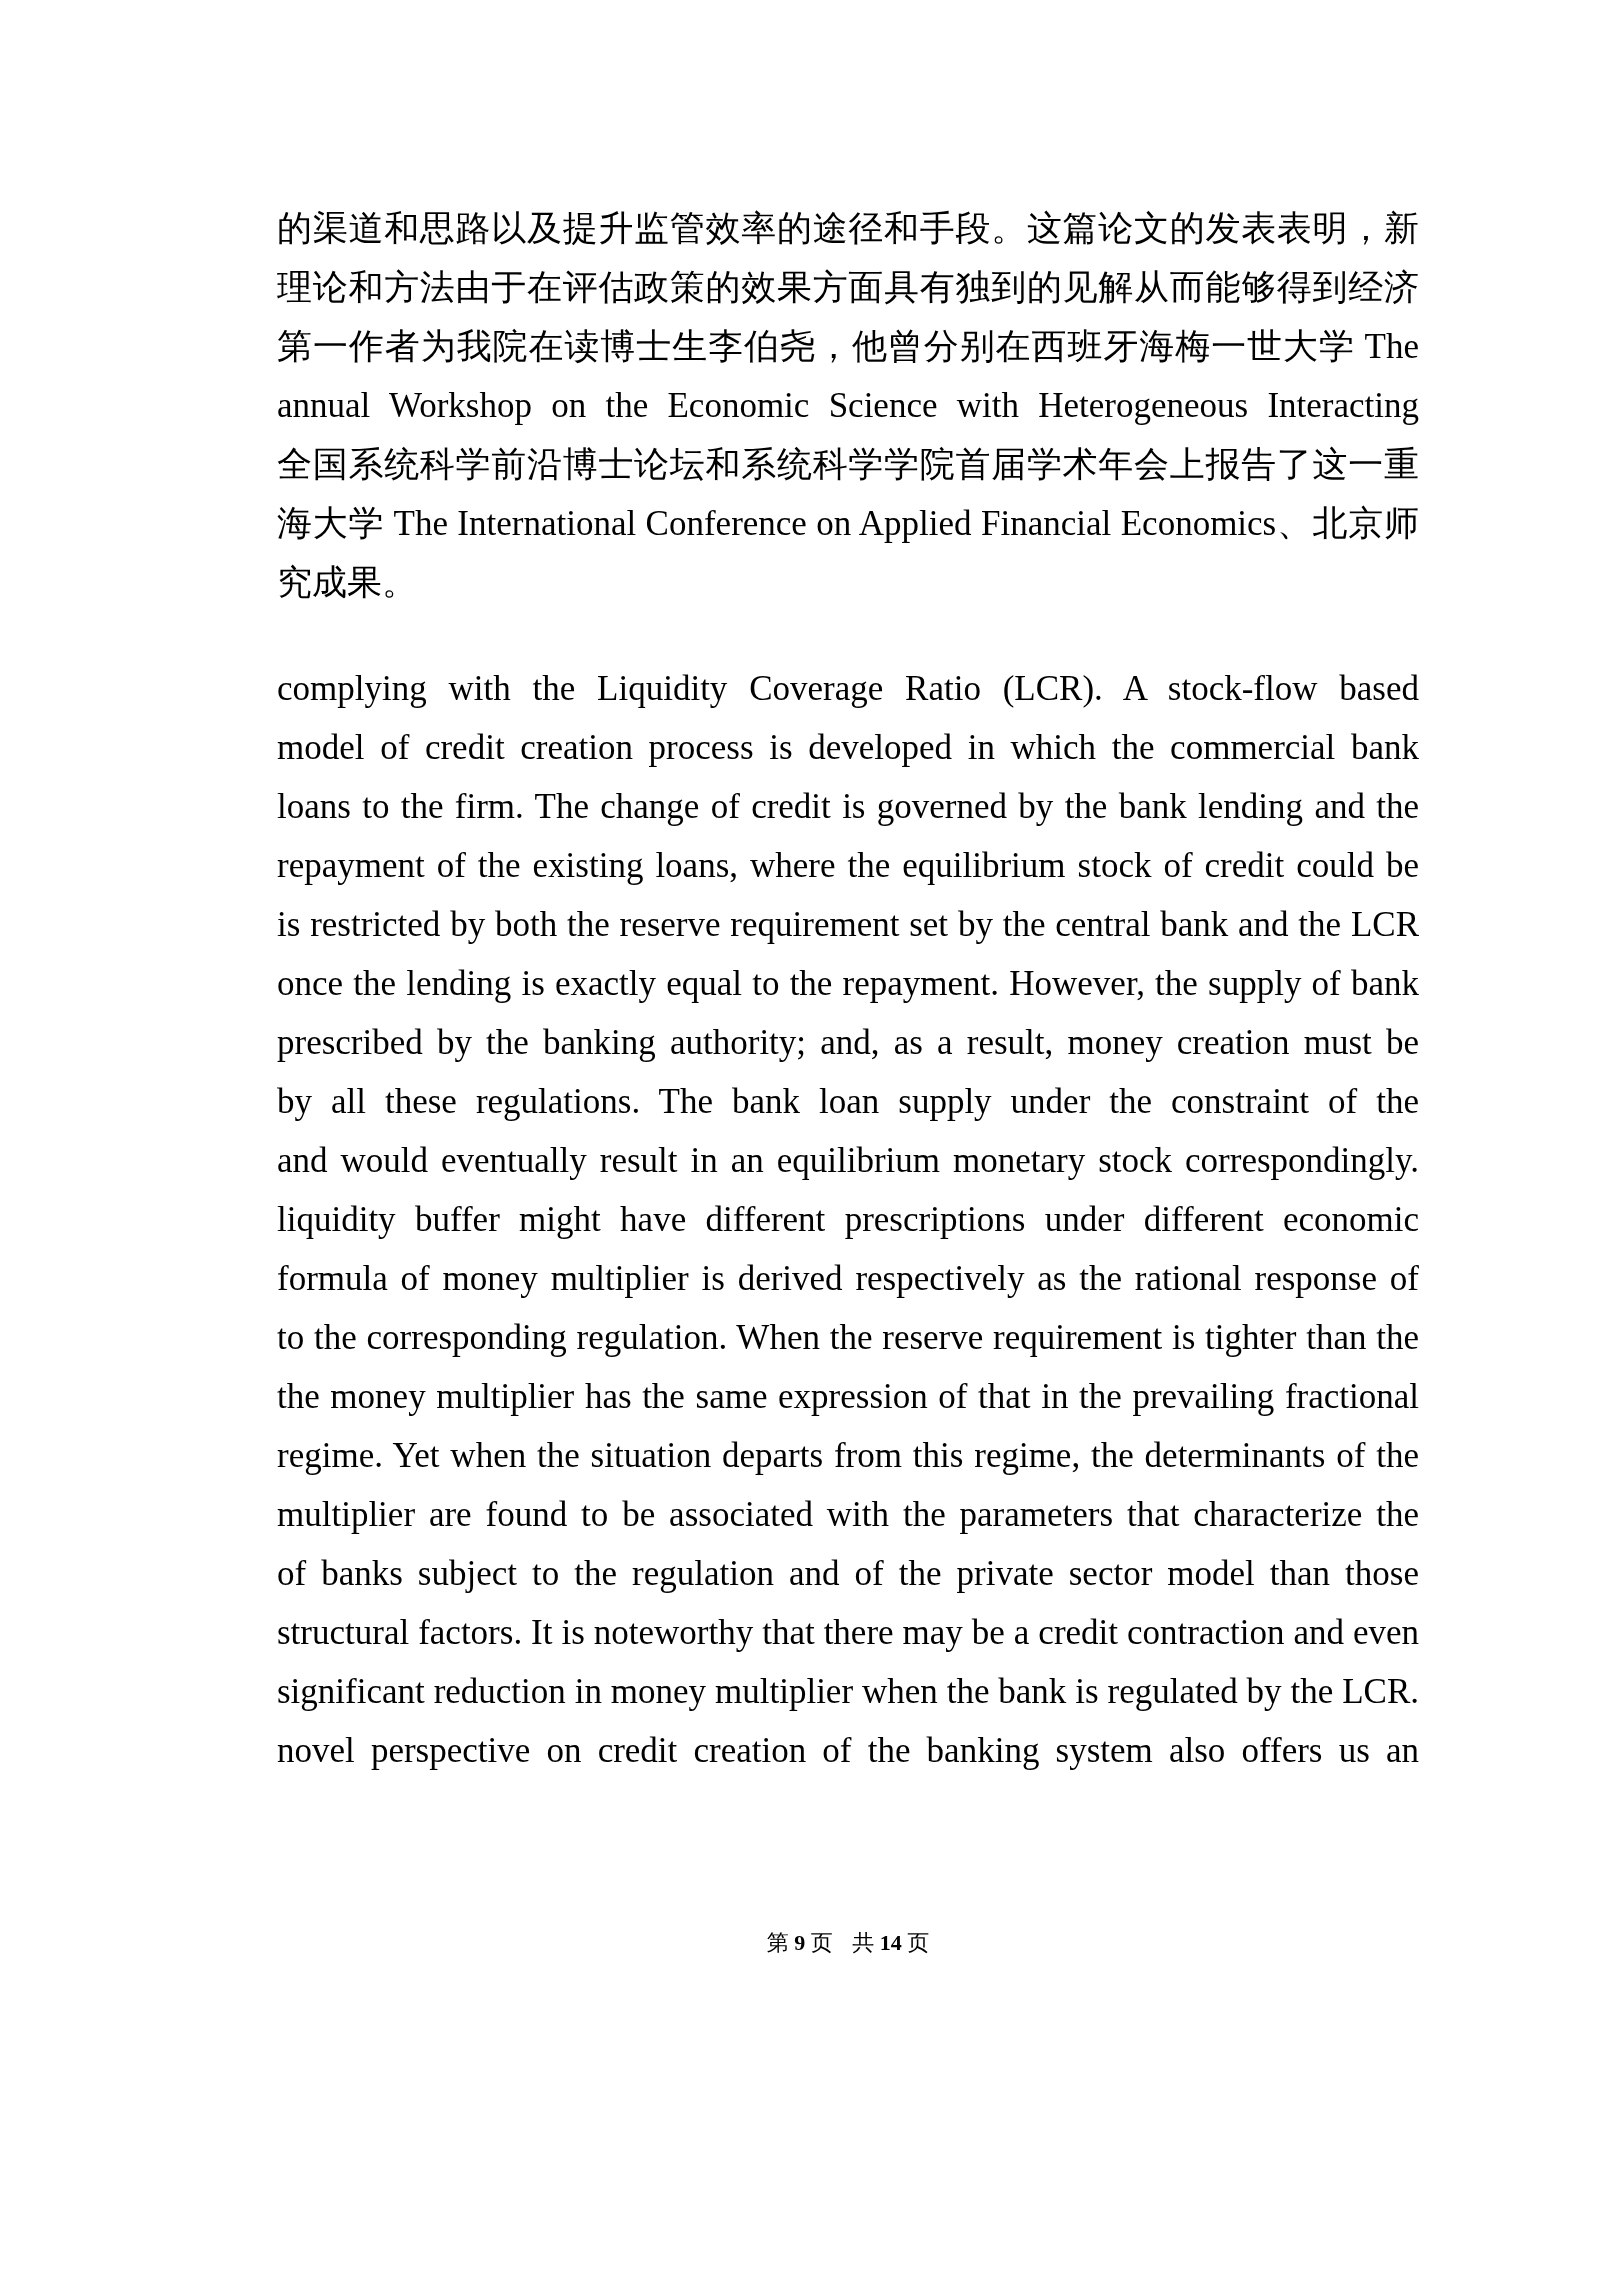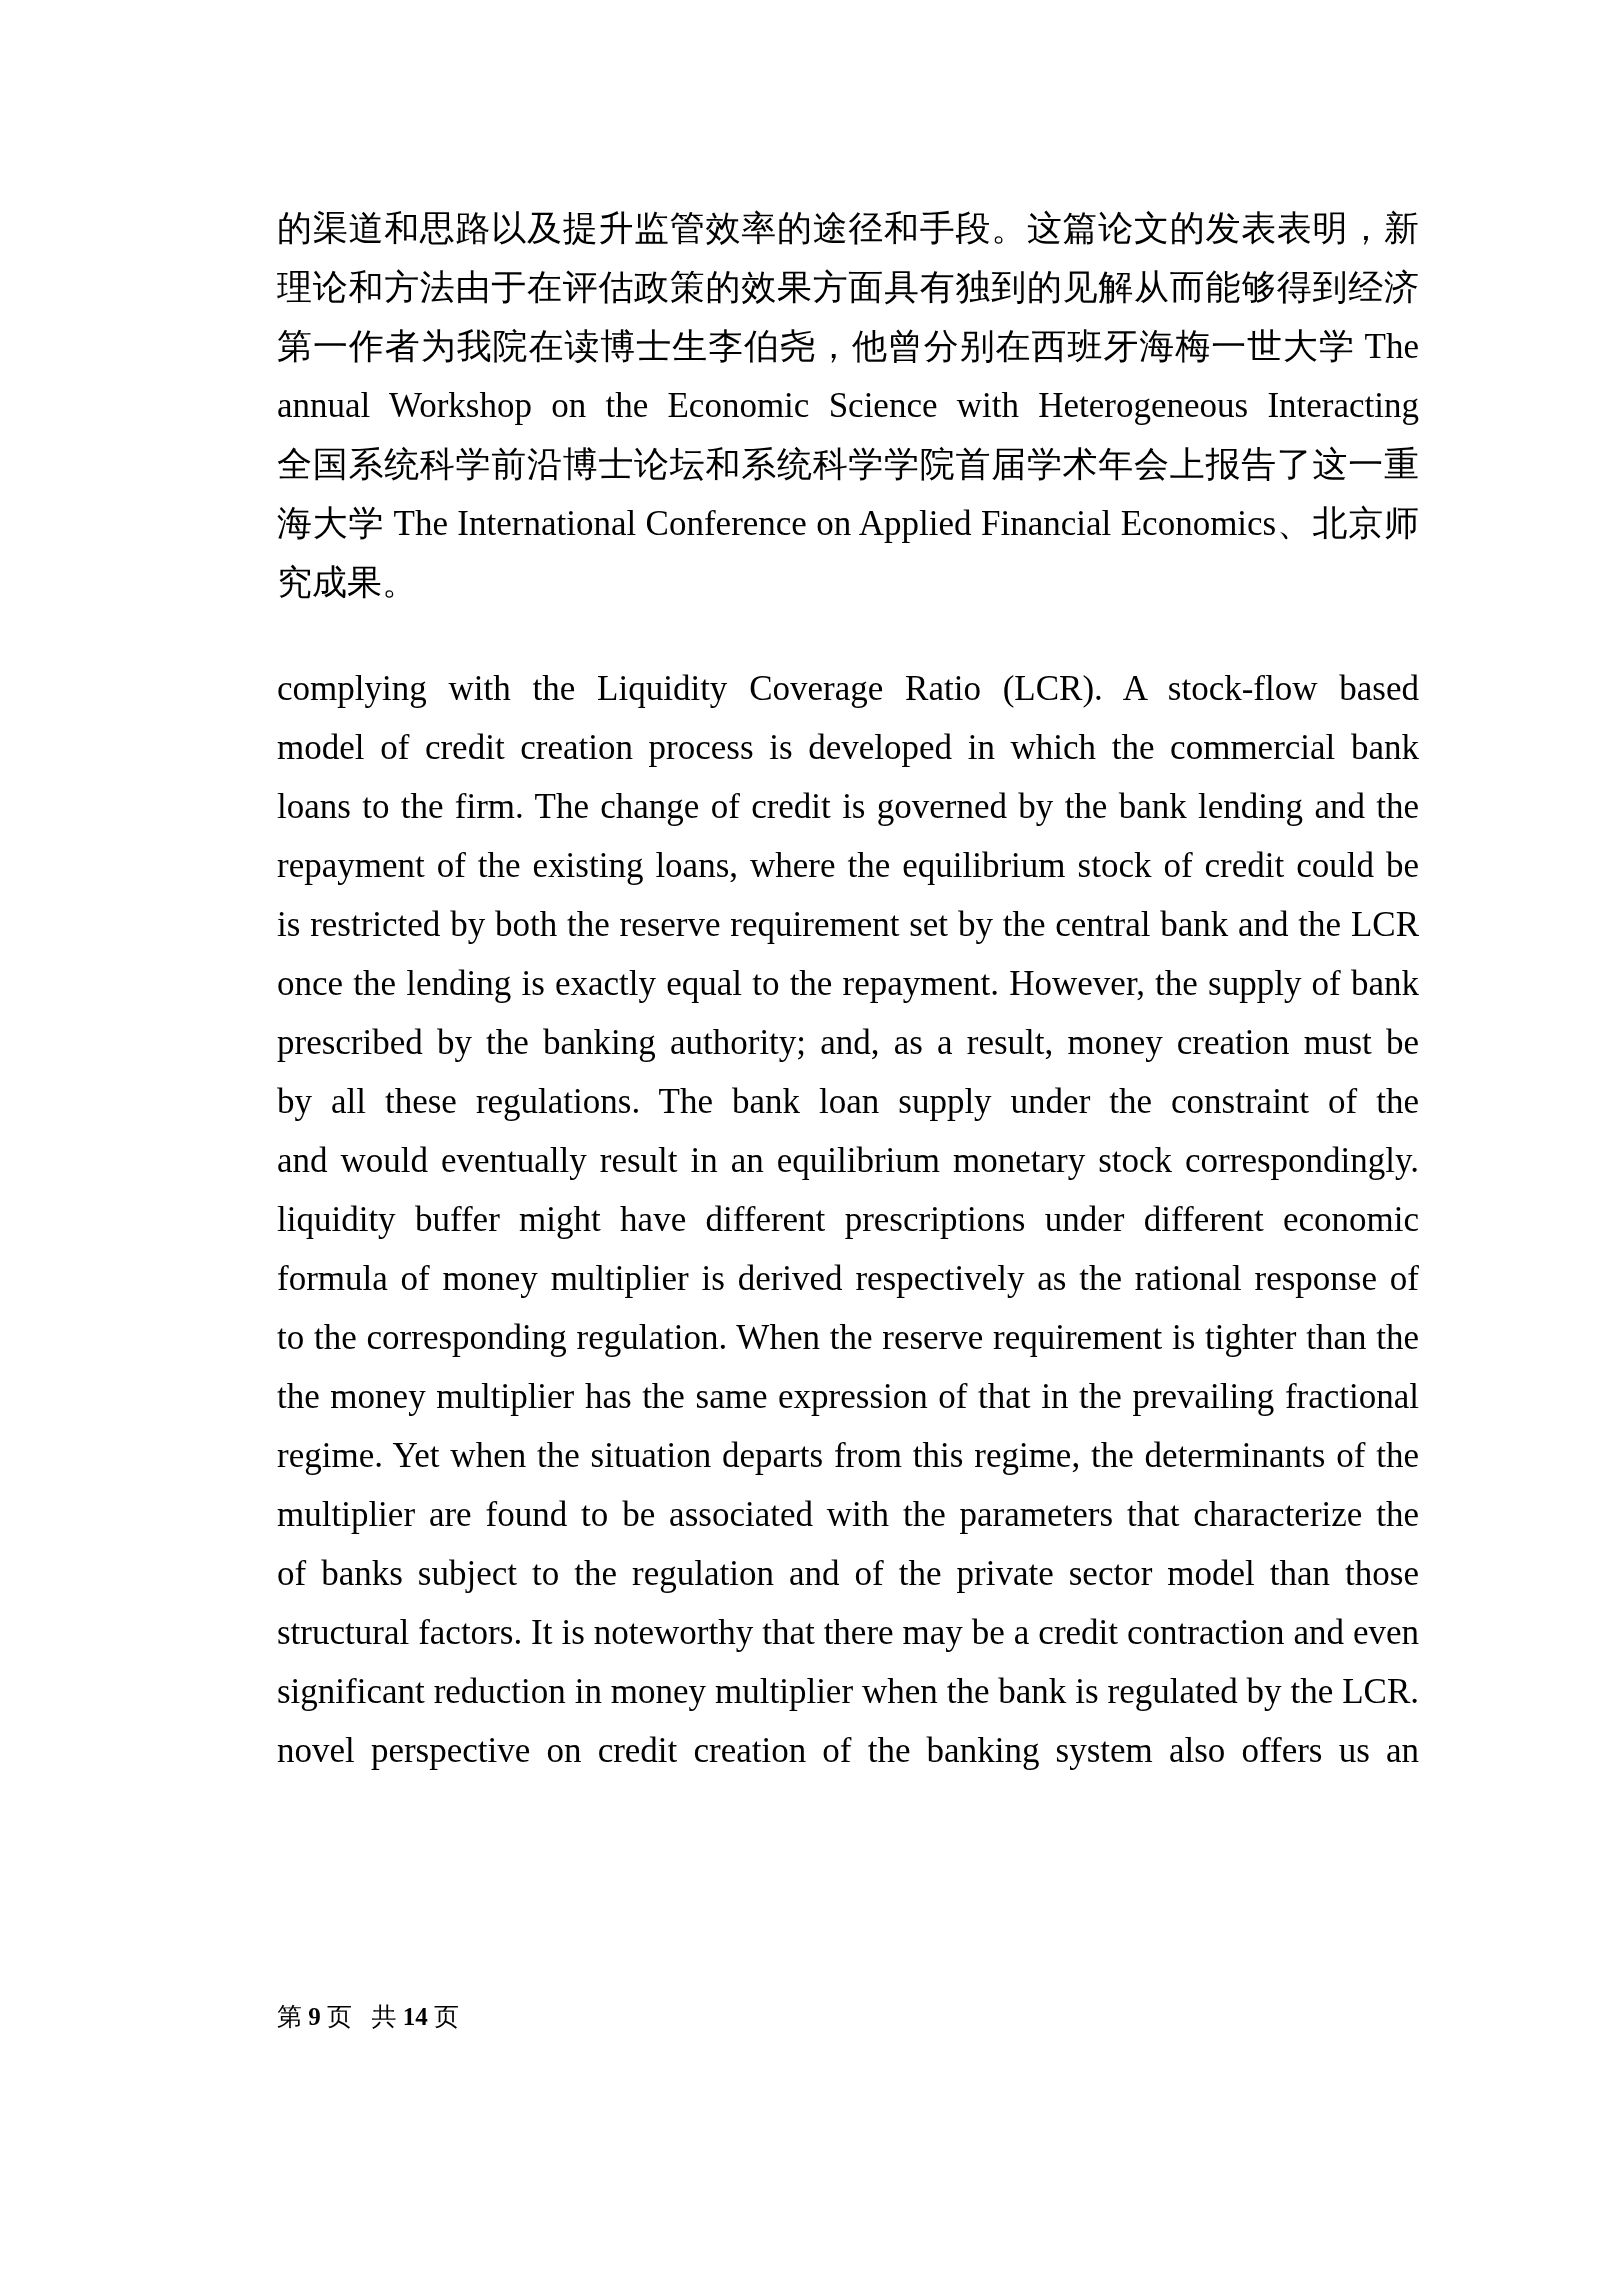--- a/index.html
+++ b/index.html
@@ -35,24 +35,24 @@
     text-align-last: justify;
     white-space: normal;
   }
   .para .line.last-left {
     text-align-last: left;
   }
   .para-abstract { margin-top: 47px; }
   .footer {
     position: absolute;
     left: 277px;
-    top: 2000px;
+    top: 1926px;
     width: 1142px;
-    text-align: left;
-    font-size: 25px;
+    text-align: center;
+    font-size: 22px;
     line-height: 33px;
   }
   .footer b { font-weight: bold; }
   .footer-gap { display: inline-block; width: 19.6px; }
 </style>
 </head>
 <body>
 
 <div class="page">
 

